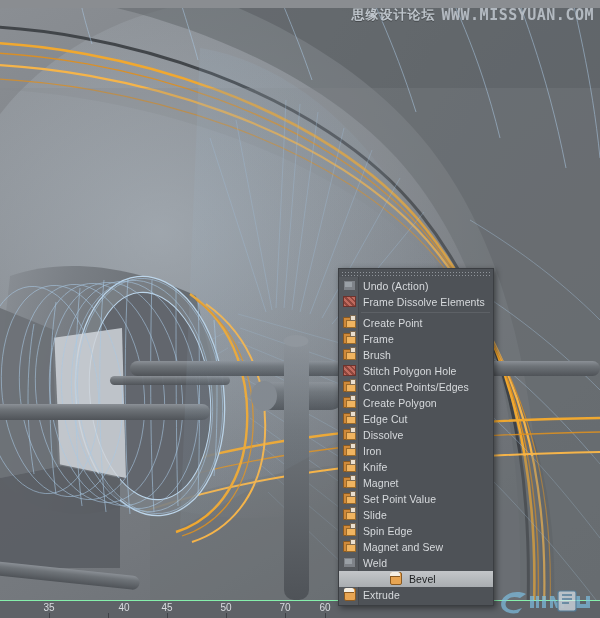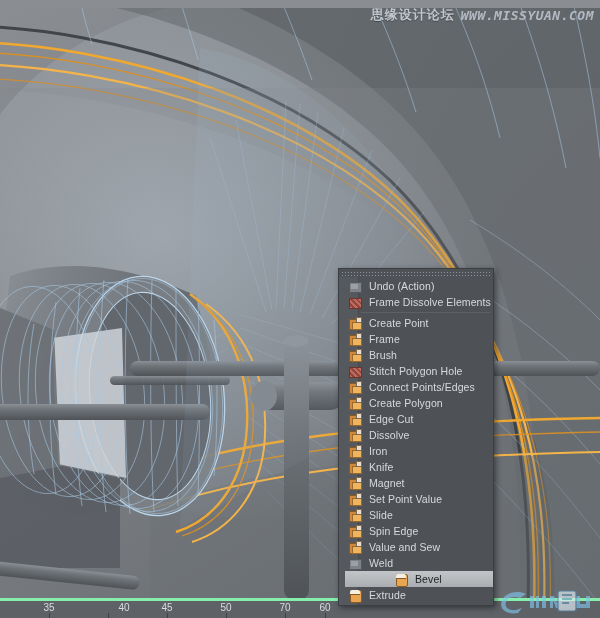--- a/index.html
+++ b/index.html
@@ -12,38 +12,38 @@
   .top-strip{position:absolute;left:0;top:0;width:600px;height:8px;
              background:#8a8d91;border-bottom:1px solid #6c7075;}
 
   
   .viewport{position:absolute;left:0;top:8px;width:600px;height:593px;overflow:hidden;
             background:linear-gradient(160deg,#83878c 0%,#7c8085 35%,#787c81 60%,#6f7378 100%);}
   .viewport svg{position:absolute;left:0;top:0;display:block;}
 
   
   .timeline{position:absolute;left:0;bottom:0;width:600px;height:17px;
-            background:#5e6267;border-top:3px solid #86efac;}
+            background:#5e6267;border-top:1px solid #86efac;}
   .tl-inner{position:relative;width:100%;height:100%;}
   .tl-tick{position:absolute;top:12px;width:1px;height:5px;background:#3e4146;}
   .tl-label{position:absolute;top:0px;font-size:10px;color:#d9dce0;
             transform:translateX(-50%);line-height:13px;}
 
   
   .menu{position:absolute;left:338px;top:268px;width:154px;
         background:#4e5257;border:1px solid #3b3e42;
         box-shadow:2px 2px 6px rgba(0,0,0,.45);z-index:40;}
   .menu-grip{height:7px;margin:1px 2px 0 2px;
     background-image:radial-gradient(#9aa0a6 40%,transparent 41%);
     background-size:3px 3px;background-position:0 1px;opacity:.85;}
   .menu-icons-col{position:absolute;left:0;top:8px;width:19px;bottom:0;
                   background:#55595e;border-right:1px solid #45484d;}
   .menu-list{position:relative;padding:1px 0 2px 0;}
-  .mi{position:relative;display:flex;align-items:center;height:16px;
-      padding-left:2px;box-sizing:border-box;margin-left:6px;}
+  .mi{position:relative;display:flex;align-items:flex-start;height:16px;
+      padding-left:2px;box-sizing:border-box;}
   .mi.sel{background:linear-gradient(#c3c6c9,#a9adb1);padding-left:48px;}
   .mi .ico{flex:0 0 17px;width:17px;height:13px;margin-right:5px;position:relative;z-index:2;}
   .mi .lbl{font-size:10.5px;color:#d7dadd;white-space:nowrap;line-height:16px;
            letter-spacing:.1px;}
   .mi.sel .lbl{color:#1d1f21;}
   .sep{height:1px;background:#5d6166;margin:2px 3px 2px 22px;}
 
   
   .ico i{position:absolute;display:block;}
   .g1{left:2px;top:2px;width:11px;height:9px;background:#d08a3a;border:1px solid #8a5a22;border-radius:1px;}
@@ -54,22 +54,22 @@
   .red1{left:2px;top:2px;width:11px;height:9px;background:#b45c52;border:1px solid #6d332d;
         background-image:repeating-linear-gradient(45deg,#c06a5e 0 2px,#8e463d 2px 4px);}
   .bev1{left:3px;top:1px;width:10px;height:11px;background:#e8a552;border:1px solid #8a5a22;border-radius:2px;}
   .bev2{left:3px;top:1px;width:10px;height:4px;background:#f5efe4;border-bottom:1px solid #8a5a22;border-radius:2px 2px 0 0;}
 
   
   .wm-top{position:absolute;right:6px;top:6px;display:flex;align-items:center;gap:6px;z-index:60;text-align:center;}
   .wm-cn{font-size:13px;font-weight:bold;color:#cfd6dd;opacity:.85;
          font-family:"DejaVu Sans",sans-serif;letter-spacing:1px;
          text-shadow:0 1px 0 rgba(0,0,0,.35);}
-  .wm-en{font-size:13px;font-weight:bold;color:#c7ced6;opacity:.8;
-         font-family:"DejaVu Sans Mono",monospace;letter-spacing:.5px;font-style:italic;}
+  .wm-en{font-size:15px;font-weight:bold;color:#c7ced6;opacity:.8;
+         font-family:"DejaVu Sans Mono",monospace;letter-spacing:.5px;}
   .wm-logo{position:absolute;right:4px;bottom:2px;width:100px;height:30px;z-index:60;opacity:.72;}
 </style>
 </head>
 <body>
 
 <div id="app">
 
   <div class="top-strip"></div>
 
   <div class="viewport">
@@ -365,21 +365,21 @@
             <i class="g3"></i>
           </span>
           <span class="lbl">Spin Edge</span>
         </div>
         <div class="mi">
           <span class="ico">
             <i class="g1"></i>
             <i class="g2"></i>
             <i class="g3"></i>
           </span>
-          <span class="lbl">Value and Sew</span>
+          <span class="lbl">Magnet and Sew</span>
         </div>
         <div class="mi">
           <span class="ico">
             <i class="gray1"></i>
             <i class="gray2"></i>
           </span>
           <span class="lbl">Weld</span>
         </div>
         <div class="mi sel">
           <span class="ico">

